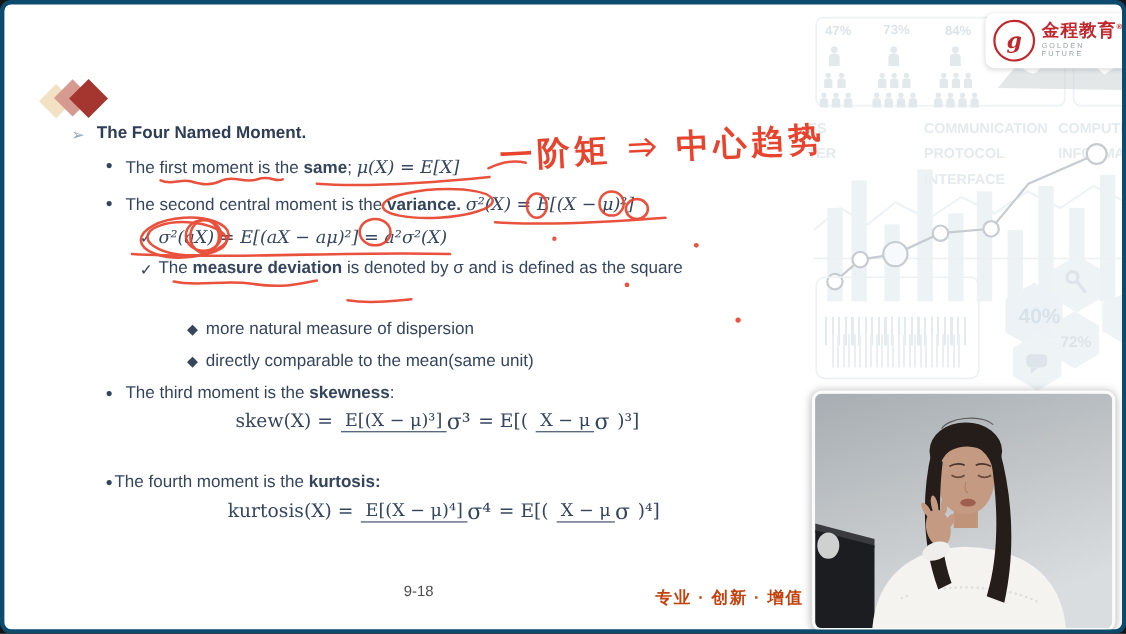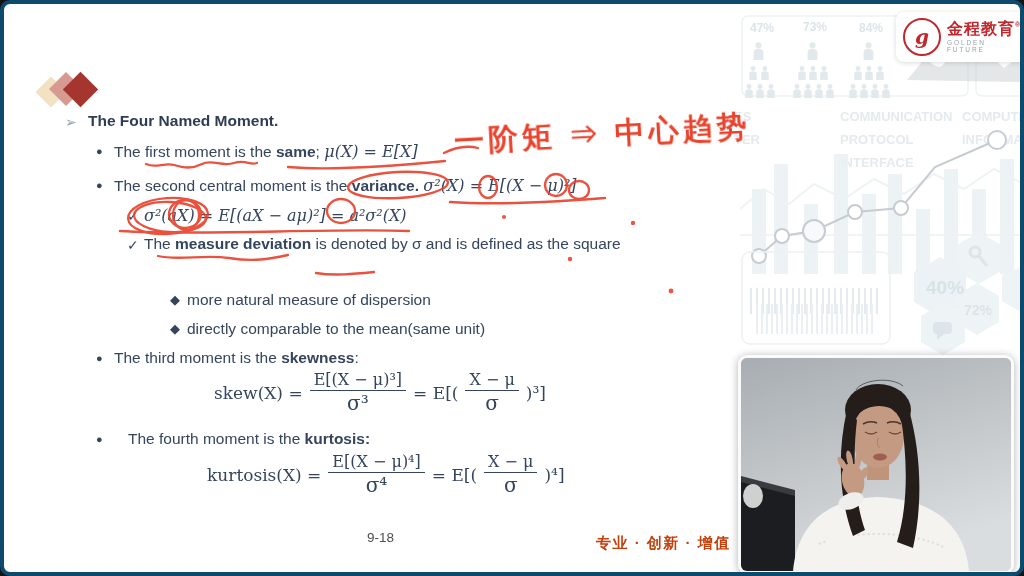--- a/index.html
+++ b/index.html
@@ -18,21 +18,21 @@
 
   
   .heading-arrow{position:absolute;left:61px;top:110px;font-size:14px;color:#8fa0b3;}
   .heading{position:absolute;left:84px;top:108px;font-size:15.5px;font-weight:bold;color:#2e3d55;}
   .ln{position:absolute;font-size:15.5px;color:#35455e;white-space:nowrap;}
   .ln b{font-weight:bold;}
   .glyph{position:absolute;color:#35455e;}
   .math{font-family:"DejaVu Serif","Liberation Serif",serif;font-style:italic;font-size:16px;margin-top:24px;}
   .bigmath{position:absolute;display:flex;align-items:center;gap:7px;
            font-family:"DejaVu Serif","Liberation Serif",serif;font-size:17px;color:#35455e;}
-  .frac{display:inline-flex;flex-direction:column;align-items:center;line-height:1.12;}
+  .frac{display:inline-flex;flex-direction:row;align-items:center;line-height:1.12;}
   .frac .num{border-bottom:1.4px solid #35455e;padding:0 4px 1px;font-size:16px;}
   .frac .den{padding-top:1px;font-size:20px;}
   .pagenum{position:absolute;left:363px;top:526px;font-size:13.5px;color:#4d4d4d;}
   .slogan{position:absolute;left:592px;top:530px;font-size:15px;font-weight:bold;
           color:#c2410c;letter-spacing:1.5px;}
 
   
   .annotation-text{position:absolute;left:450px;top:110px;font-size:30px;font-weight:bold;
         color:#e8432d;transform:rotate(-3deg);letter-spacing:4px;white-space:nowrap;z-index:6;}
   .redsvg{position:absolute;inset:0;z-index:5;pointer-events:none;}
@@ -202,21 +202,21 @@
       </span>
     <span>= E[(</span>
     <span class="frac">
         <span class="num">X − μ</span>
         <span class="den">σ</span>
       </span>
     <span>)³]</span>
   </div>
 
   <span class="glyph" style="left:92px;top:429px;font-size:11px;">●</span>
-  <div class="ln" style="left:124px;top:426px;"><span>The fourth moment is the </span><b>kurtosis:</b><span></span></div>
+  <div class="ln" style="left:100px;top:426px;"><span>The fourth moment is the </span><b>kurtosis:</b><span></span></div>
 
   <div class="bigmath" style="left:203px;top:449px;">
     <span>kurtosis(X) =</span>
     <span class="frac">
         <span class="num">E[(X − μ)⁴]</span>
         <span class="den">σ⁴</span>
       </span>
     <span>= E[(</span>
     <span class="frac">
         <span class="num">X − μ</span>

